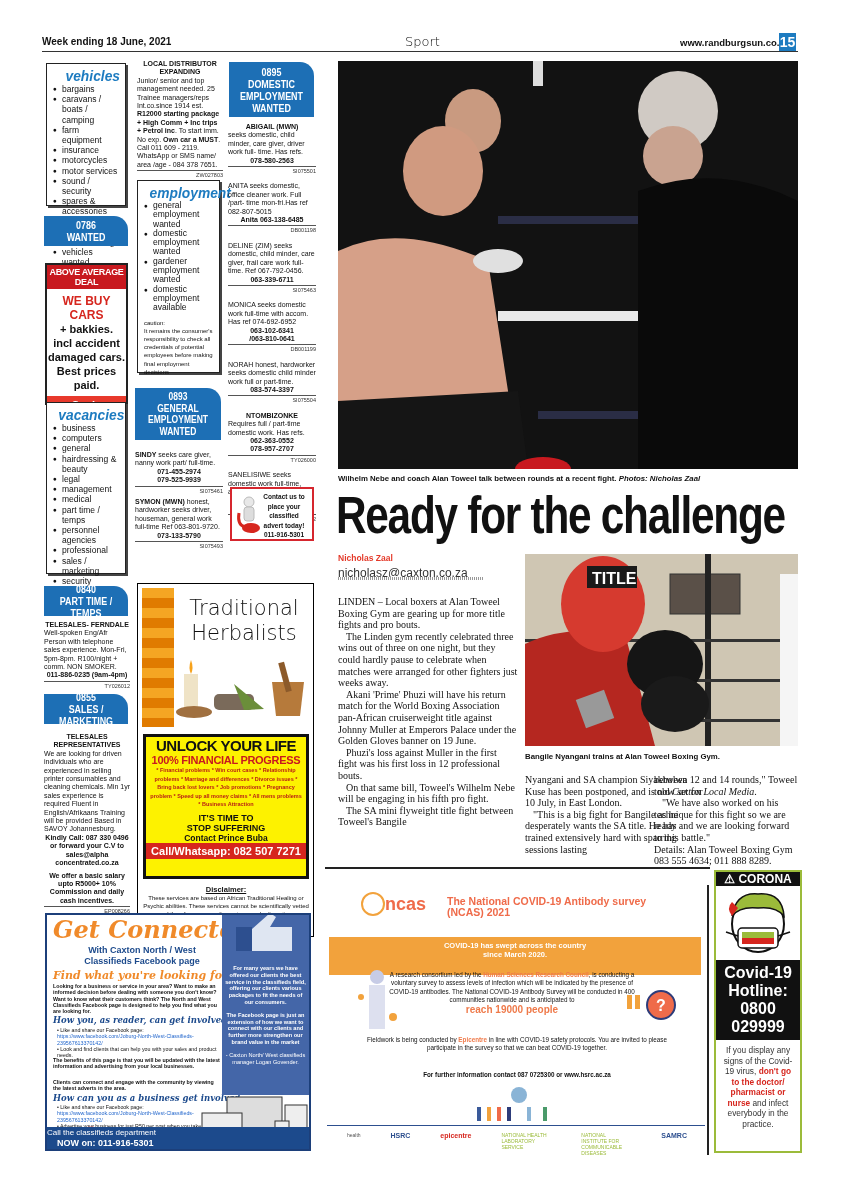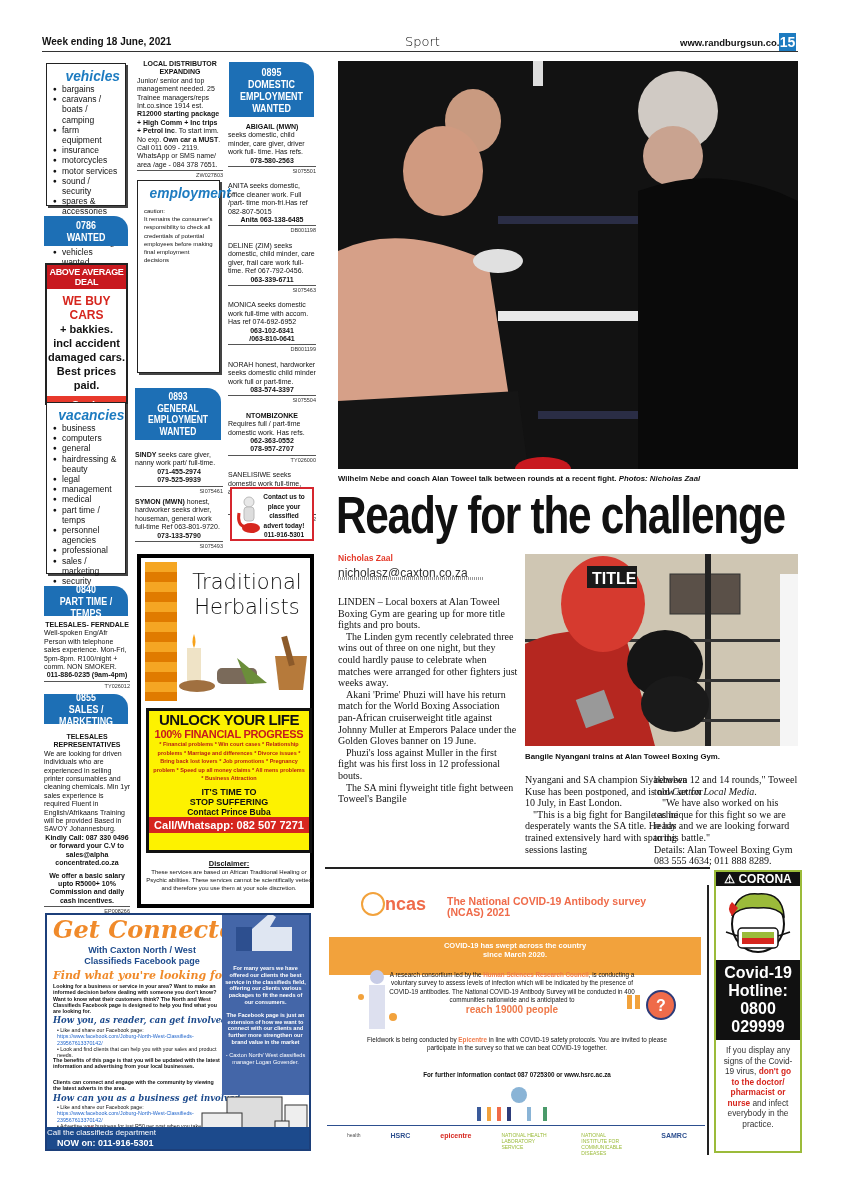--- a/index.html
+++ b/index.html
@@ -36,21 +36,21 @@
   .aad .top { background: #c8191f; color: #fff; font-size: 9px; padding: 2px 0; letter-spacing: -0.3px; }
   .aad .red { color: #d6261e; font-size: 12px; margin-top: 5px; }
   .aad .blk { color: #111; font-size: 11px; line-height: 14px; }
   .aad .bot { background: #e8392c; color: #fff; font-size: 11px; line-height: 13px; padding: 3px 0; margin-top: 4px; }
 
   
   .contact { border: 2px solid #d6262e; background: #fff; }
   .contact .txt { position: absolute; right: 4px; top: 3px; width: 48px; font-size: 6.5px; line-height: 9.5px; font-weight: bold; text-align: center; }
 
   
-  .herb { border: 4px solid #000000; background: #fff; }
+  .herb { border: 1px solid #000000; background: #fff; margin-top: 29px; }
   .herb-title { font-family: "DejaVu Sans", sans-serif; font-size: 21px; line-height: 25px; font-weight: 300; text-align: center; }
   .unlock { background: #fdf200; border: 3px solid #111; text-align: center; }
   .unlock .h1 { font-weight: bold; font-size: 15px; color: #111; letter-spacing: -0.5px; }
   .unlock .h2 { font-weight: bold; font-size: 11px; color: #c8191f; letter-spacing: -0.3px; }
   .unlock .lst { font-size: 5.5px; line-height: 8.5px; color: #b81d15; font-weight: bold; padding: 0 4px; }
   .unlock .it { font-size: 9px; line-height: 10px; font-weight: bold; color: #111; margin-top: 4px; }
   .unlock .cp { font-size: 8.5px; font-weight: bold; color: #111; }
   .unlock .call { background: #d6261e; color: #fff; font-weight: bold; font-size: 11px; padding: 2px 0; }
   .disc { font-size: 6px; line-height: 8px; text-align: center; }
   .disc .dh { font-weight: bold; text-decoration: underline; font-size: 7.5px; }
@@ -185,20 +185,26 @@
 
 <div class="abs ad" style="left:137px;top:60px;width:86px;">
   <div class="ttl">LOCAL DISTRIBUTOR</div>
   <div class="ttl">EXPANDING</div>
   <div><span>Junior/ senior and top management needed. 25 Trainee managers/reps Int.co.since 1914 est.</span> <b>R12000 starting package + High Comm + Inc trips + Petrol inc</b><span>. To start imm. No exp.</span> <b>Own car a MUST</b><span>. Call 011 609 - 2119. WhatsApp or SMS name/ area /age - 084 378 7651.</span></div>
   <div class="ref">ZW027803</div>
 </div>
 
 <div class="abs catbox" style="left:137px;top:180px;width:83px;height:193px;">
   <div class="cat-title">employment</div>
+  <ul class="cat-list" style="line-height:9.3px;">
+    <li>general employment wanted</li>
+    <li>domestic employment wanted</li>
+    <li>gardener employment wanted</li>
+    <li>domestic employment available</li>
+  </ul>
   <div class="caution">
     <div>caution:</div>
     <div>It remains the consumer's responsibility to check all credentials of potential employees before making final employment decisions</div>
   </div>
 </div>
 
 <div class="abs bluetab" style="left:135px;top:388px;width:86px;height:52px;font-size:10px;line-height:11.5px;">
   <span>0893</span>
   <span>GENERAL</span>
   <span>EMPLOYMENT</span>
@@ -339,20 +345,21 @@
 
 <div class="abs byline" style="left:338px;top:553px;">Nicholas Zaal</div>
 <div class="abs email" style="left:338px;top:566px;">nicholasz@caxton.co.za</div>
 <div class="abs dots" style="left:338px;top:577px;width:145px;"></div>
 
 <div class="abs body" style="left:338px;top:596px;width:180px;">
   <p>LINDEN – Local boxers at Alan Toweel Boxing Gym are gearing up for more title fights and pro bouts.</p>
   <p class="ind">The Linden gym recently celebrated three wins out of three on one night, but they could hardly pause to celebrate when matches were arranged for other fighters just weeks away.</p>
   <p class="ind">Akani 'Prime' Phuzi will have his return match for the World Boxing Association pan-African cruiserweight title against Johnny Muller at Emperors Palace under the Golden Gloves banner on 19 June.</p>
   <p class="ind">Phuzi's loss against Muller in the first fight was his first loss in 12 professional bouts.</p>
+  <p class="ind">On that same bill, Toweel's Wilhelm Nebe will be engaging in his fifth pro fight.</p>
   <p class="ind">The SA mini flyweight title fight between Toweel's Bangile</p>
 </div>
 
 <div class="abs photo2" style="left:525px;top:554px;width:273px;height:192px;">
   <svg width="273" height="192" viewBox="0 0 273 192">
     <rect width="273" height="192" fill="#cfc6b3"></rect>
     <rect x="145" y="20" width="70" height="40" fill="#5a5048" stroke="#333"></rect>
     <rect x="180" y="0" width="6" height="192" fill="#222"></rect>
     <rect x="0" y="85" width="273" height="3" fill="#333"></rect>
     <rect x="0" y="125" width="273" height="3" fill="#333"></rect>

